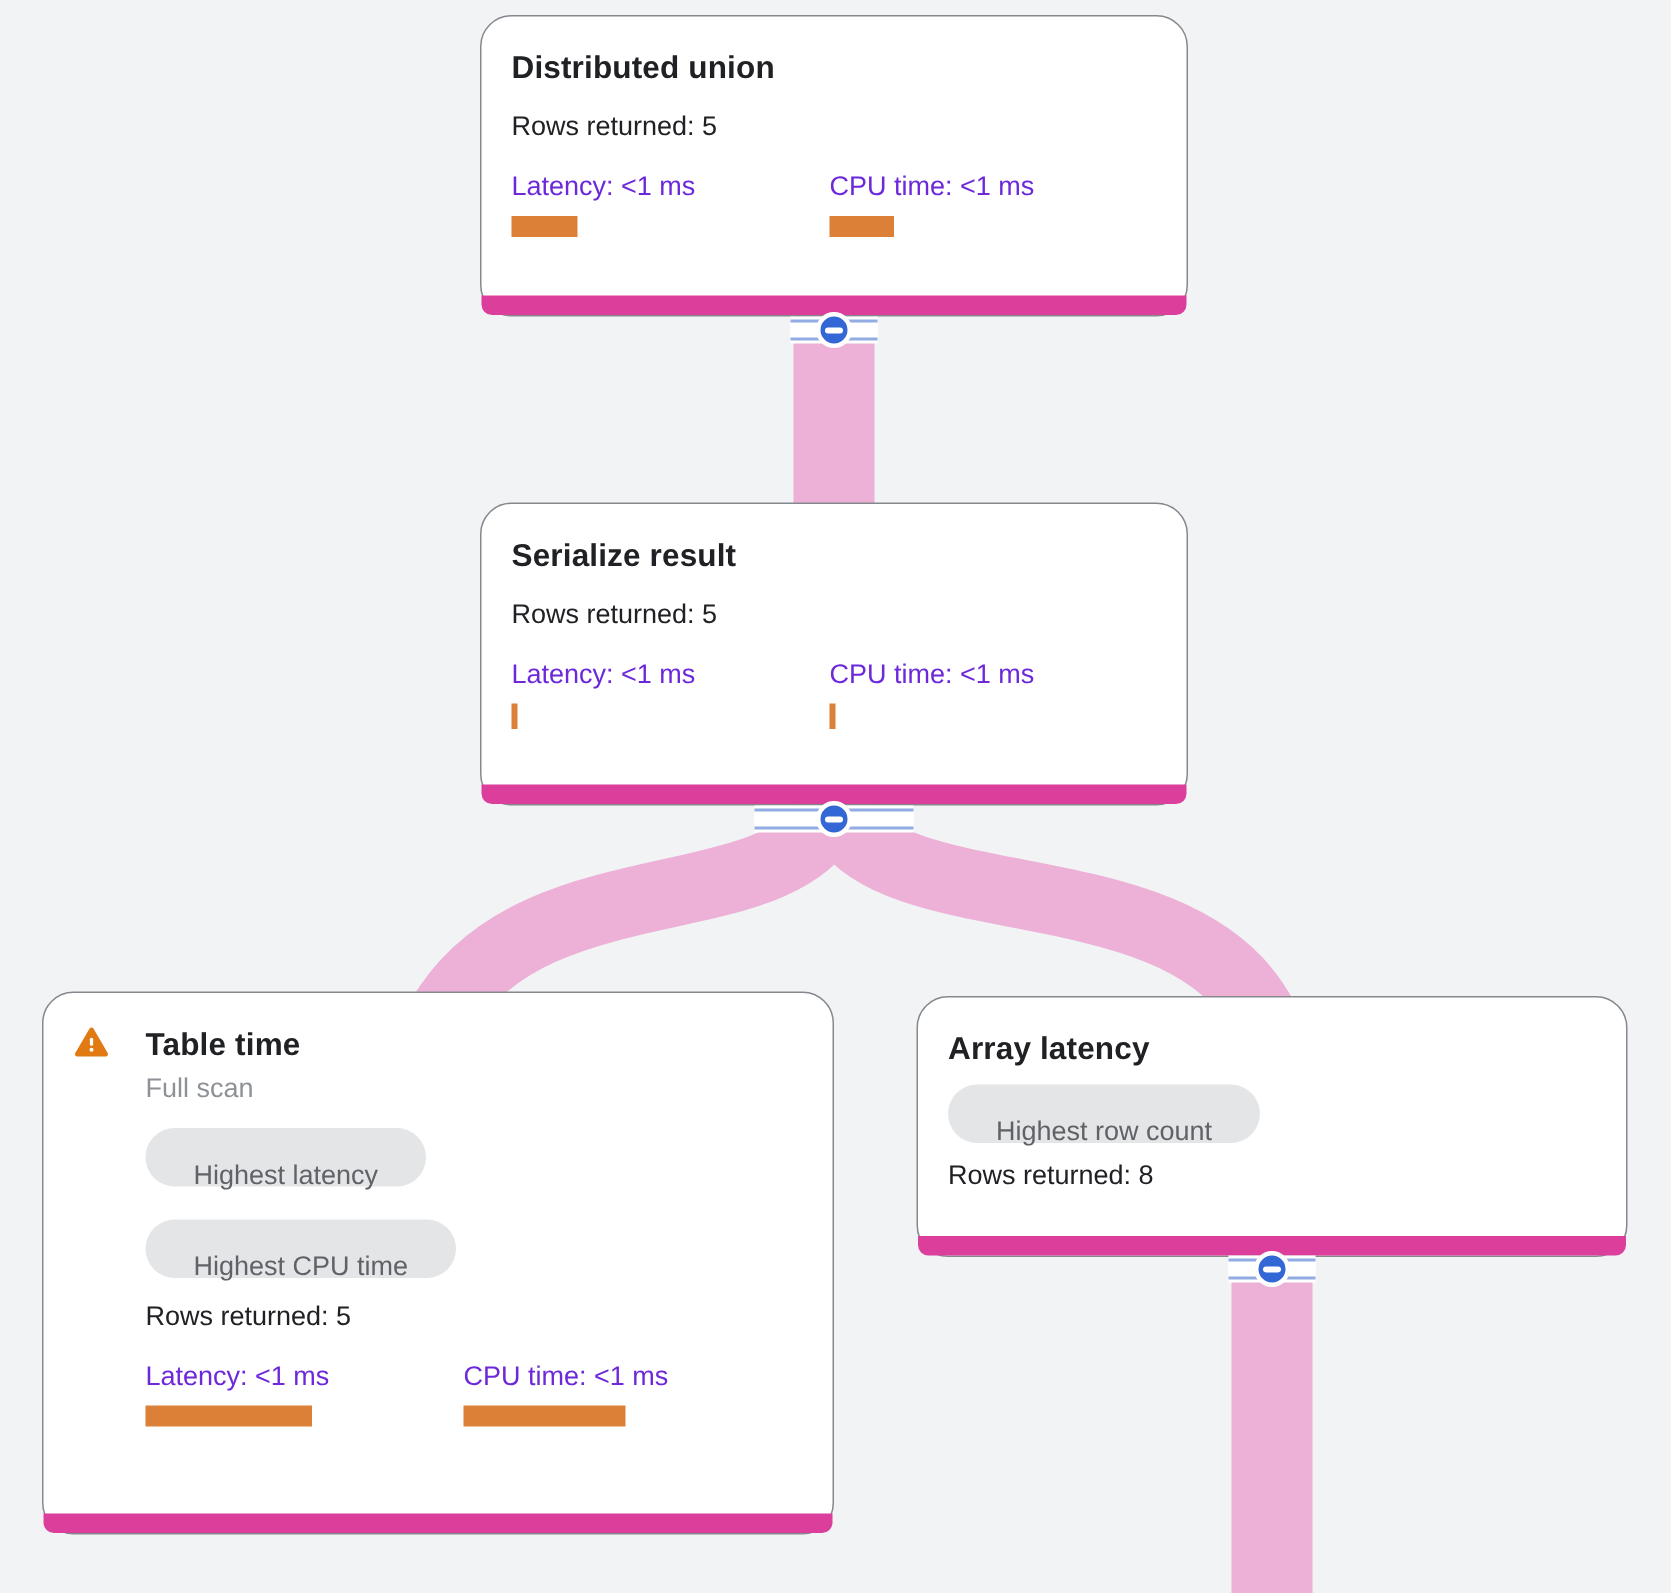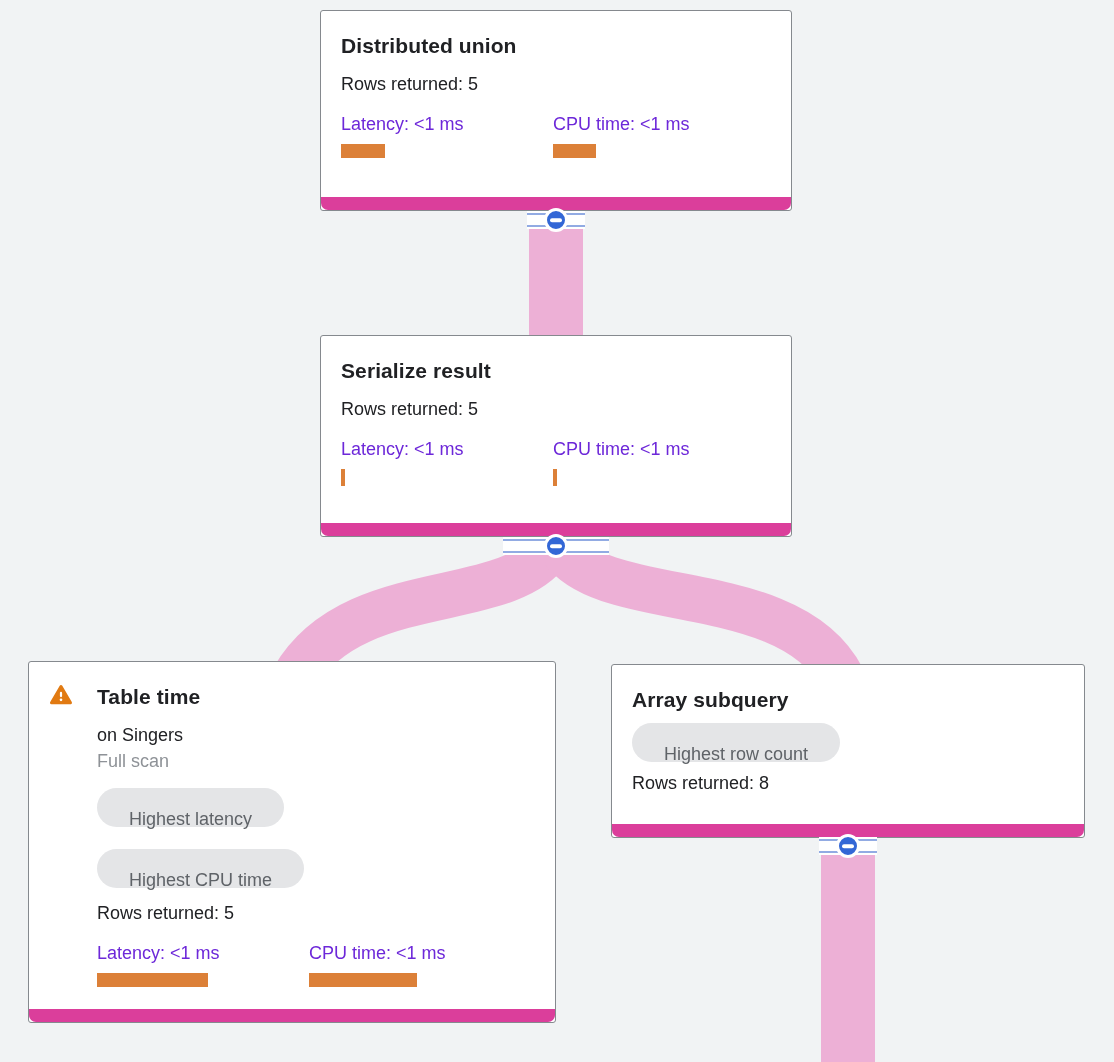--- a/index.html
+++ b/index.html
@@ -17,21 +17,21 @@
     --warning-orange:#E17A12;
   }
   *{box-sizing:border-box;margin:0;padding:0;}
   html,body{margin:0;padding:0;}
   body{font-family:"Liberation Sans","DejaVu Sans",sans-serif;background:var(--background);}
   .canvas{position:relative;width:1114px;height:1062px;background:var(--background);overflow:hidden;}
 
   svg.edges{position:absolute;left:0;top:0;z-index:0;}
 
   .node{position:absolute;background:#fff;border:1.5px solid var(--node-border);
-        border-radius:3px;z-index:1;}
+        border-radius:21px;z-index:1;}
   .node .footer{position:absolute;left:0;right:0;bottom:0;height:13px;
         background:var(--footer-pink);border-radius:0 0 7px 7px;}
   .content{padding:20px;}
   .title{font-size:21px;font-weight:600;color:var(--title-text);line-height:30px;letter-spacing:.1px;}
   .line{font-size:18px;color:#202124;line-height:26px;}
   .muted{color:var(--muted-text);}
   .subtitle{margin-top:10px;}
   .rows{margin-top:12px;}
   .rows-tight{margin-top:10px;}
   .badge{display:block;width:fit-content;background:var(--badge-bg);color:var(--badge-text);
@@ -108,21 +108,20 @@
   <div class="node node3" style="left:28px;top:661px;width:528px;height:362px">
     <span class="warn">
       <svg viewBox="0 0 24 24" width="26" height="24">
         <path d="M12 3.5 L21.5 19.8 H2.5 Z" fill="#E17A12" stroke="#E17A12" stroke-width="3" stroke-linejoin="round"></path>
         <rect x="10.9" y="8.8" width="2.2" height="5.4" rx="1.1" fill="#ffffff"></rect>
         <circle cx="12" cy="16.8" r="1.35" fill="#ffffff"></circle>
       </svg>
     </span>
     <div class="content">
       <div class="title">Table time</div>
-      <div class="line subtitle">on Singers</div>
       <div class="line muted">Full scan</div>
       <div style="margin-top:14px">
         <div class="badge">Highest latency</div>
         <div class="badge">Highest CPU time</div>
       </div>
       <div class="line rows">Rows returned: 5</div>
       <div class="metrics">
         <div class="metric">
           <div class="mlabel">Latency: &lt;1 ms</div>
           <div class="bar" style="width: 111px;"></div>
@@ -131,21 +130,21 @@
           <div class="mlabel">CPU time: &lt;1 ms</div>
           <div class="bar" style="width: 108px;"></div>
         </div>
       </div>
     </div>
     <div class="footer"></div>
   </div>
 
   <div class="node" style="left:611px;top:664px;width:474px;height:174px">
     <div class="content">
-      <div class="title">Array subquery</div>
+      <div class="title">Array latency</div>
       <div style="margin-top:8px">
         <div class="badge">Highest row count</div>
       </div>
       <div class="line" style="margin-top:8px">Rows returned: 8</div>
     </div>
     <div class="footer"></div>
   </div>
 
   <div class="connector" style="left:527px;top:213px;width:58px">
     <div class="circle">

